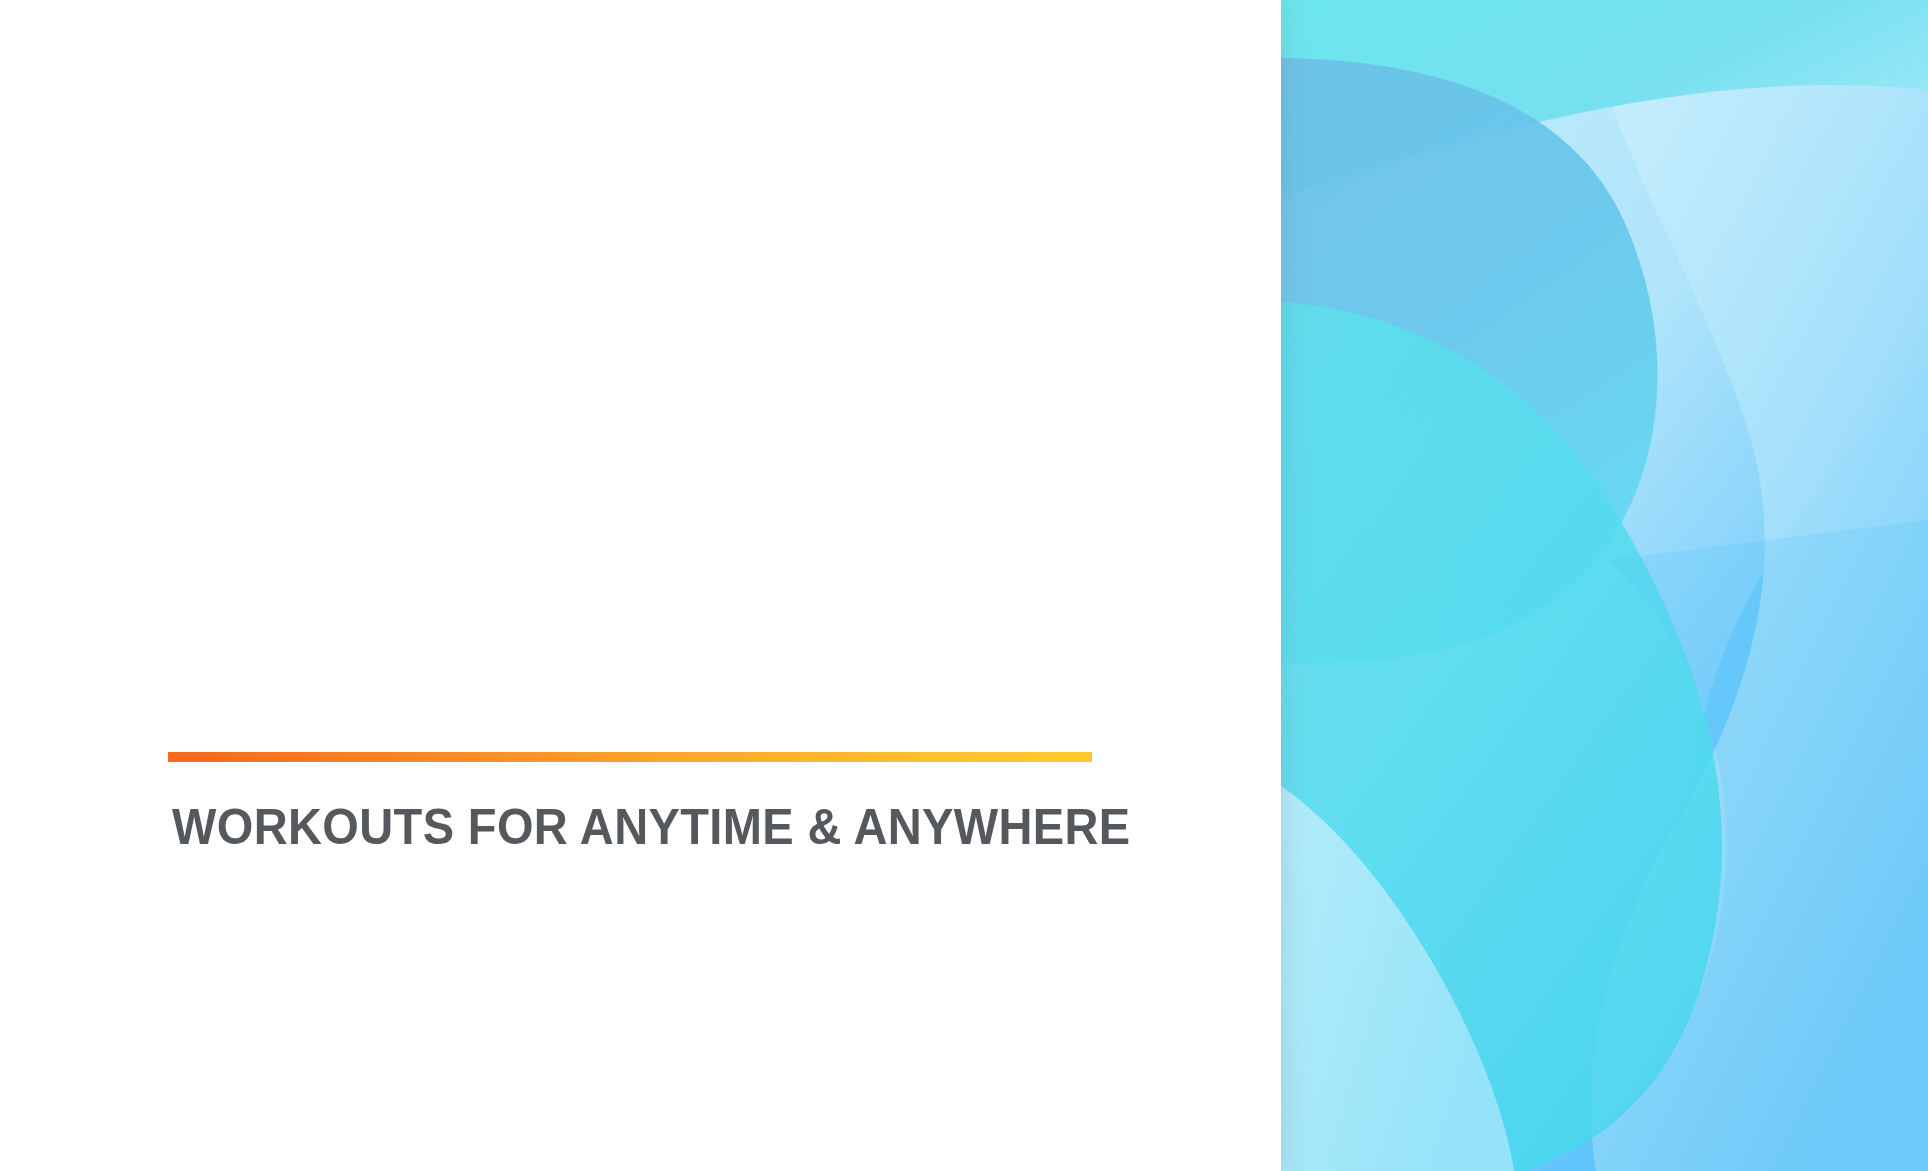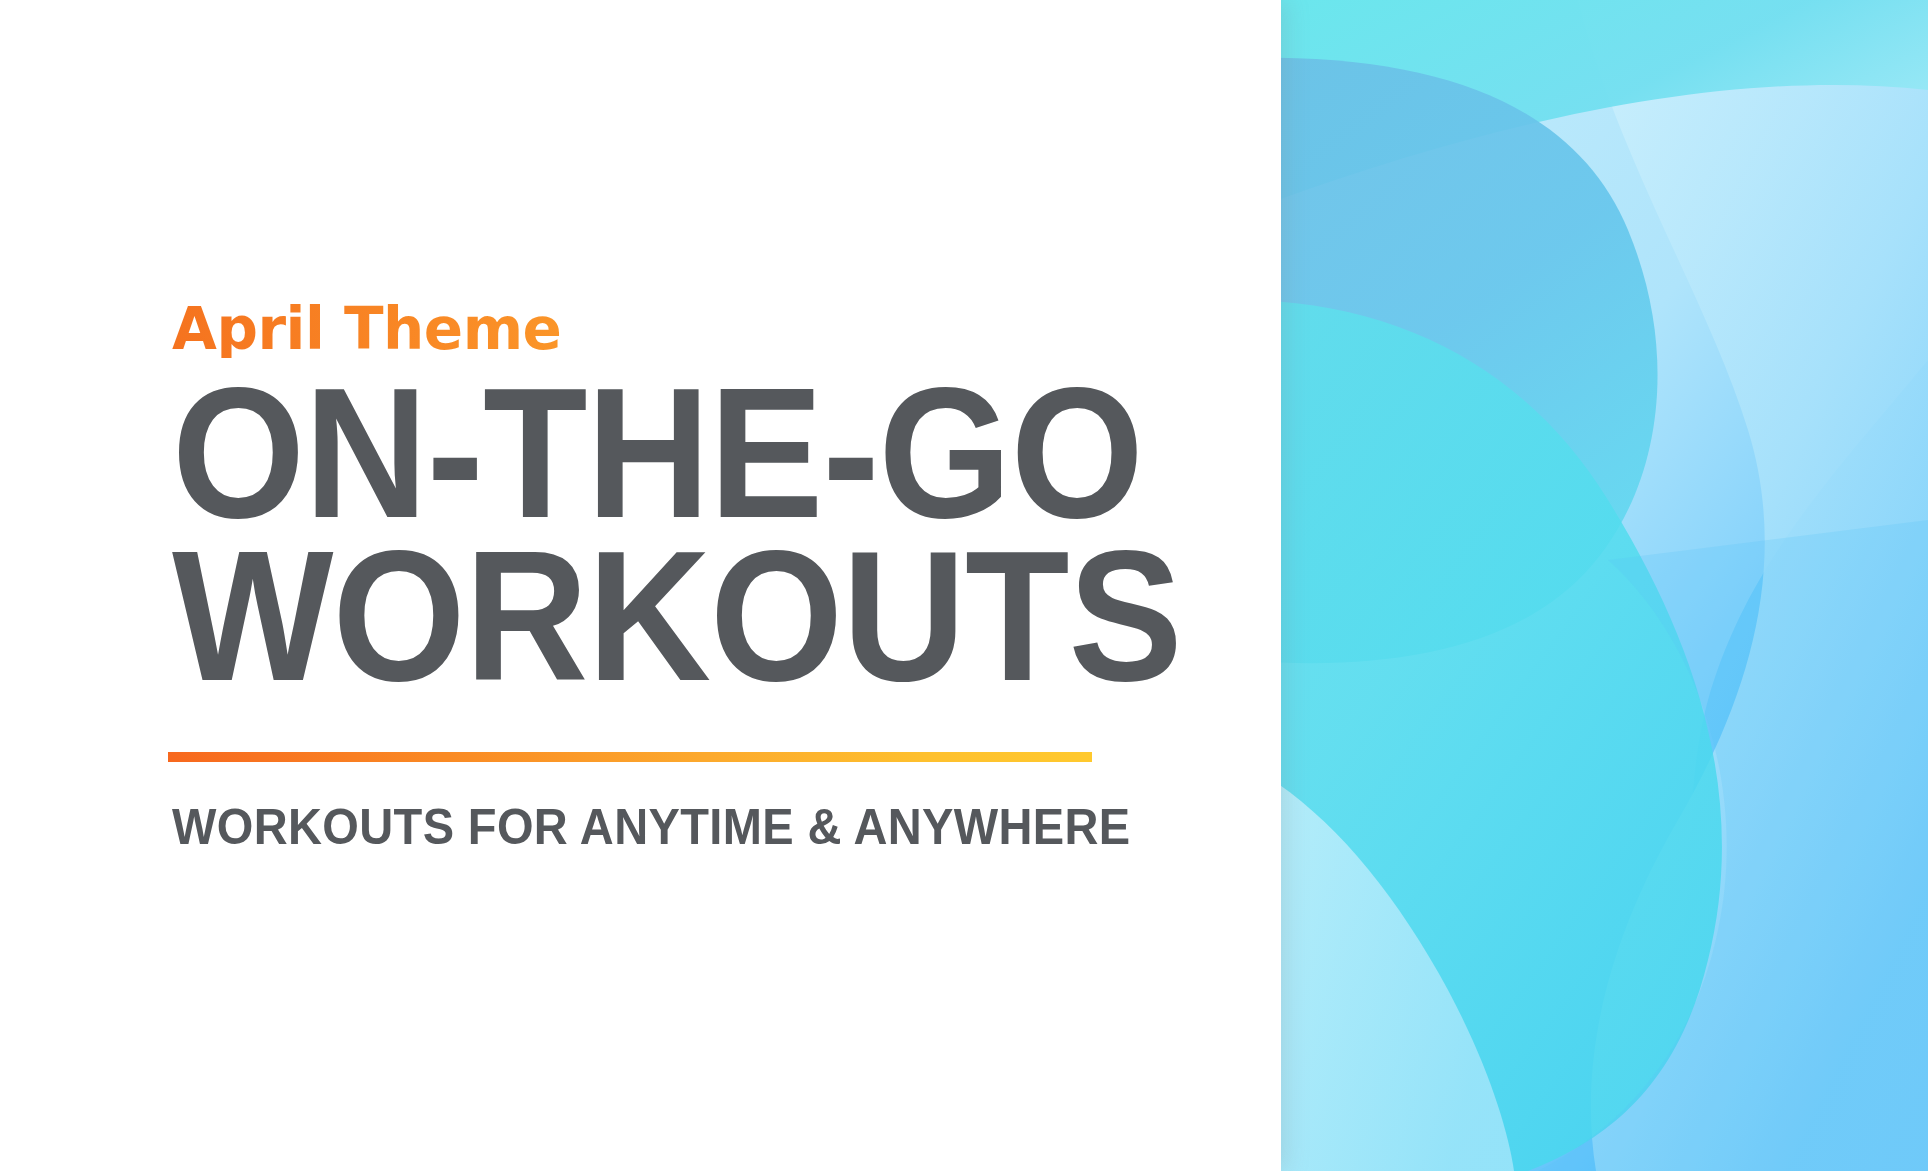--- a/index.html
+++ b/index.html
@@ -171,27 +171,19 @@
       <path d="M -40 300 C 120 300 250 370 330 500 C 420 645 470 800 430 960 C 400 1085 330 1140 250 1171 L -40 1171 Z" fill="url(#gCyanBig)" opacity="0.85"></path>
 
       <path d="M -40 760 C 40 800 110 880 170 990 C 210 1065 230 1130 236 1171 L -40 1171 Z" fill="url(#gPaleLeftBottom)" opacity="0.80"></path>
 
       <path d="M 330 560 C 420 640 470 790 440 930 C 414 1055 340 1130 260 1171 L 650 1171 L 650 520 Z" fill="#58C4F6" opacity="0.22"></path>
     </svg>
   </div>
 
   <div class="content-panel">
 
-    <div class="text-block">
-      <div class="kicker">April Theme</div>
-
-      <h1 class="headline">
-        <span class="headline-line">ON-THE-GO</span>
-        <span class="headline-line">WORKOUTS</span>
-      </h1>
-    </div>
 
     <div class="rule"></div>
 
     <div class="subtitle">WORKOUTS FOR ANYTIME &amp; ANYWHERE</div>
   </div>
 
 </div>
 
 </body></html>

